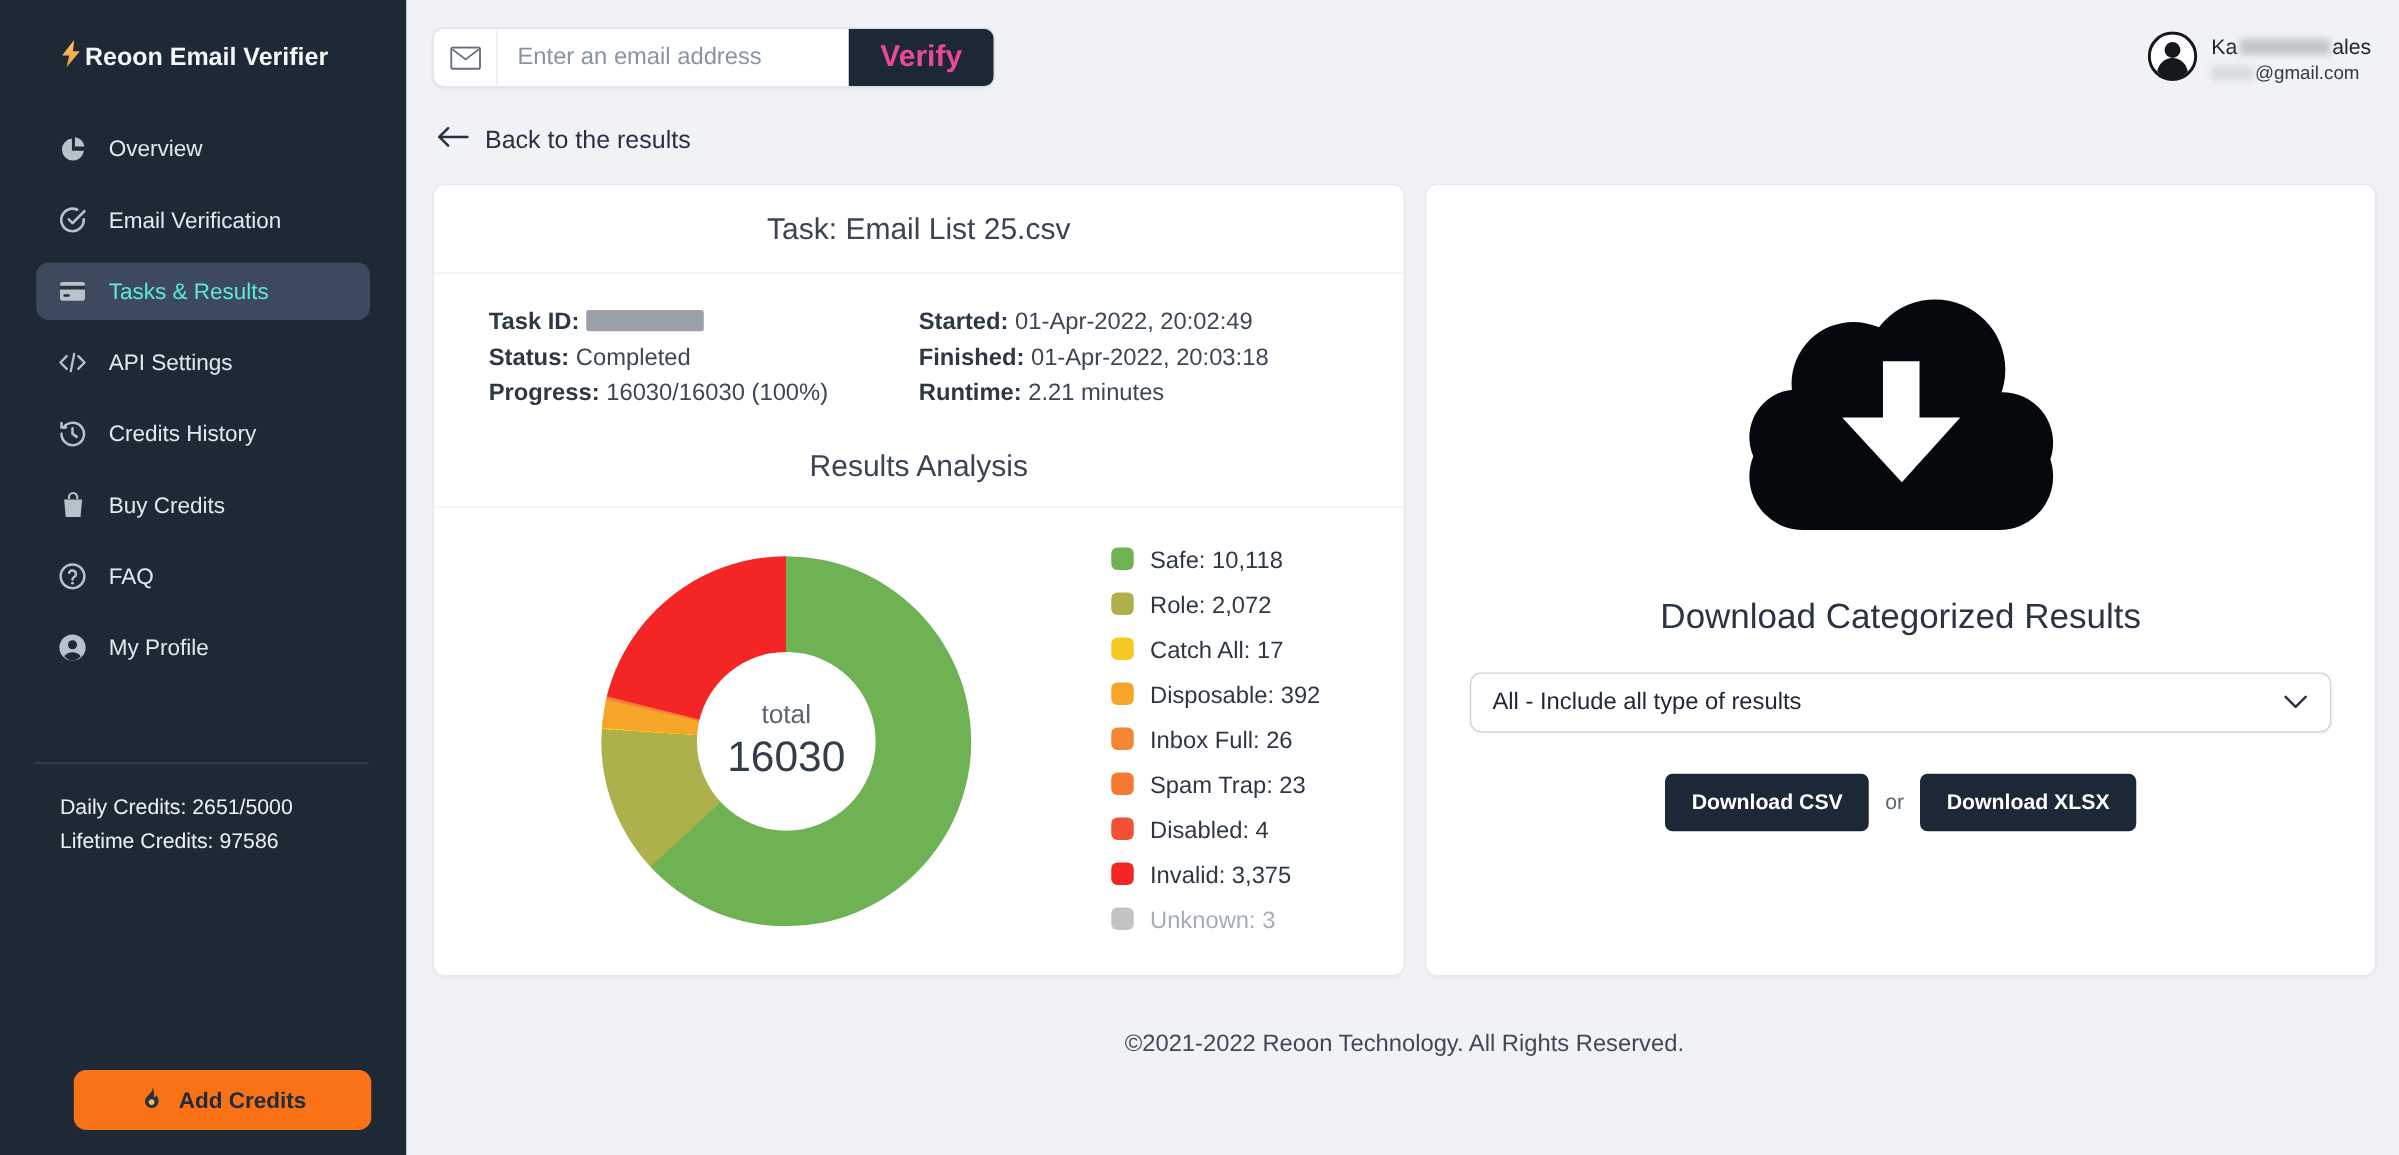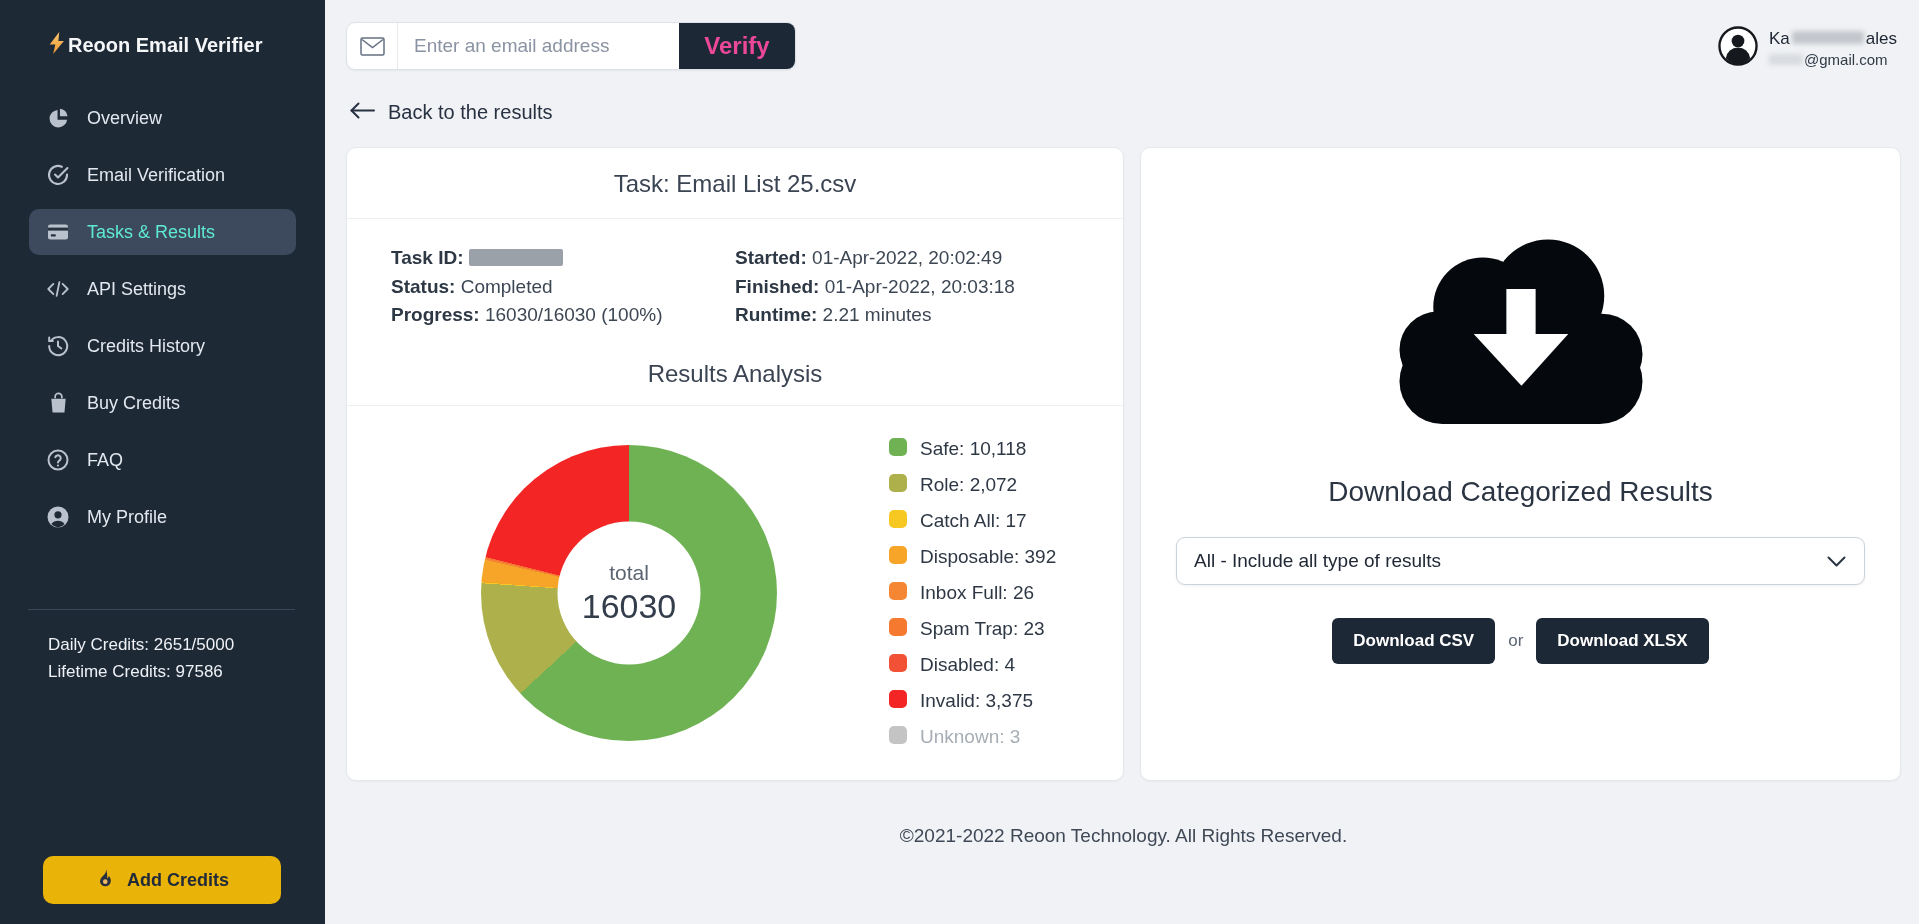--- a/index.html
+++ b/index.html
@@ -13,22 +13,22 @@
   .logo{display:flex;align-items:center;gap:0;padding:30px 0 0 46px;
         font-size:20px;font-weight:bold;color:#f4f6f8}
   .nav{margin-top:34px}
   .nav-item{display:flex;align-items:center;gap:17px;margin:0 29px 11px;
             padding:11px 0 11px 17px;border-radius:10px;font-size:18px;
             color:#e2e8ef;cursor:pointer}
   .nav-item.active{background:#3d4a5e;color:#5eead4}
   .nav-icon{width:24px;height:24px;display:flex;align-items:center;justify-content:center}
   .side-divider{border-top:1px solid #3b4759;margin:58px 30px 0 28px}
   .credits{padding:21px 0 0 48px;font-size:17px;line-height:27px;color:#eef1f5;font-weight:500}
-  .add-credits{position:absolute;left:43px;bottom:20px;width:238px;height:48px;
-               background:#eab308;border:none;border-radius:10px;display:flex;
+  .add-credits{position:absolute;left:59px;bottom:20px;width:238px;height:48px;
+               background:#f97316;border:none;border-radius:10px;display:flex;
                align-items:center;justify-content:center;gap:12px;font-size:18px;
                font-weight:600;color:#212b39;font-family:inherit;cursor:pointer}
 
   
   .main{flex:1;padding:0 18px 0 21px;position:relative}
   .topbar{display:flex;justify-content:space-between;align-items:flex-end;padding-top:22px}
   .search-group{display:flex;width:450px;height:48px;background:#fff;
                 border:1px solid #dde2e8;border-radius:9px;overflow:hidden;
                 box-sizing:border-box;box-shadow:0 1px 2px rgba(20,30,45,.05)}
   .mail-box{width:50px;display:flex;align-items:center;justify-content:center;

